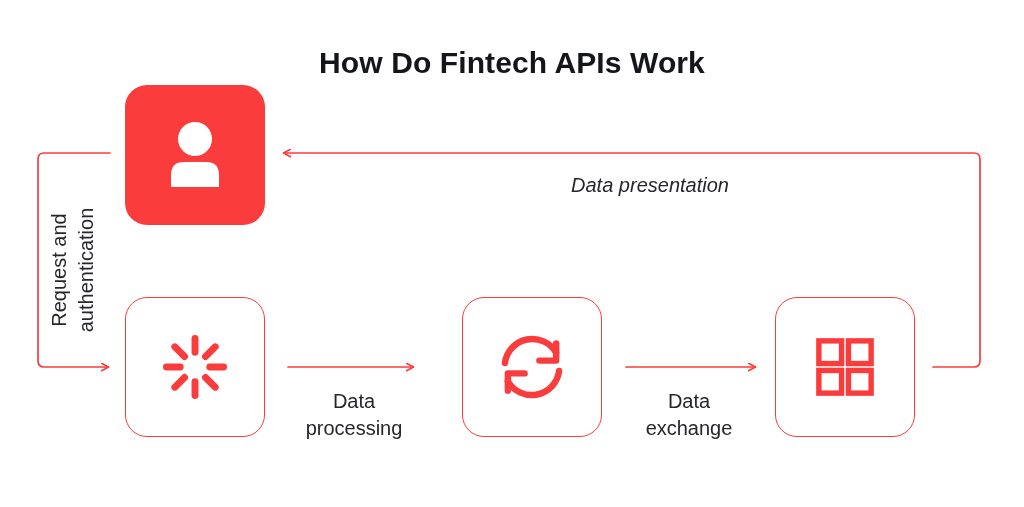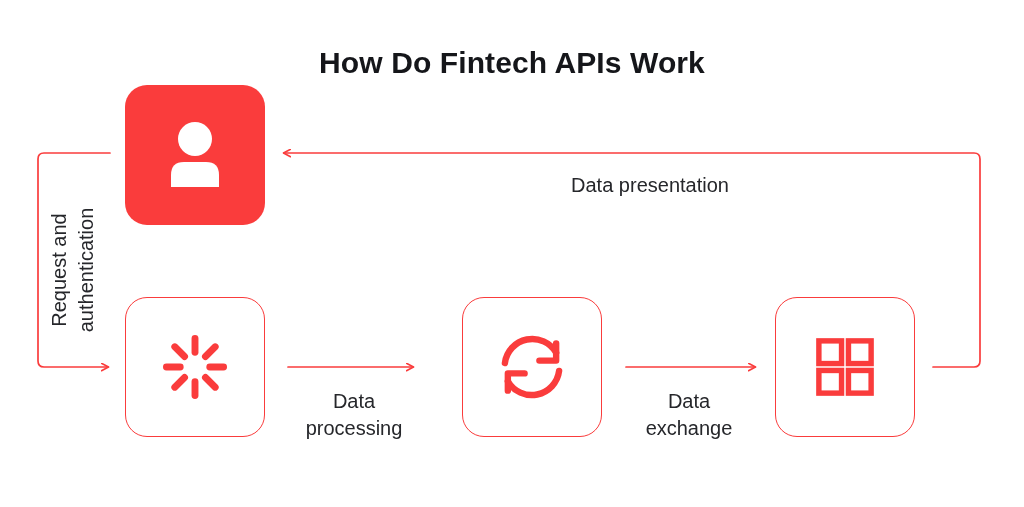--- a/index.html
+++ b/index.html
@@ -70,20 +70,21 @@
     color: #26272b;
     font-size: 20px;
     line-height: 27px;
     text-align: center;
     white-space: pre-line;
   }
   #label-data-presentation {
     left: 470px;
     top: 172px;
     width: 360px;
+    font-style: italic;
   }
   #label-data-processing {
     left: 265px;
     top: 388px;
     width: 178px;
   }
   #label-data-exchange {
     left: 600px;
     top: 388px;
     width: 178px;

